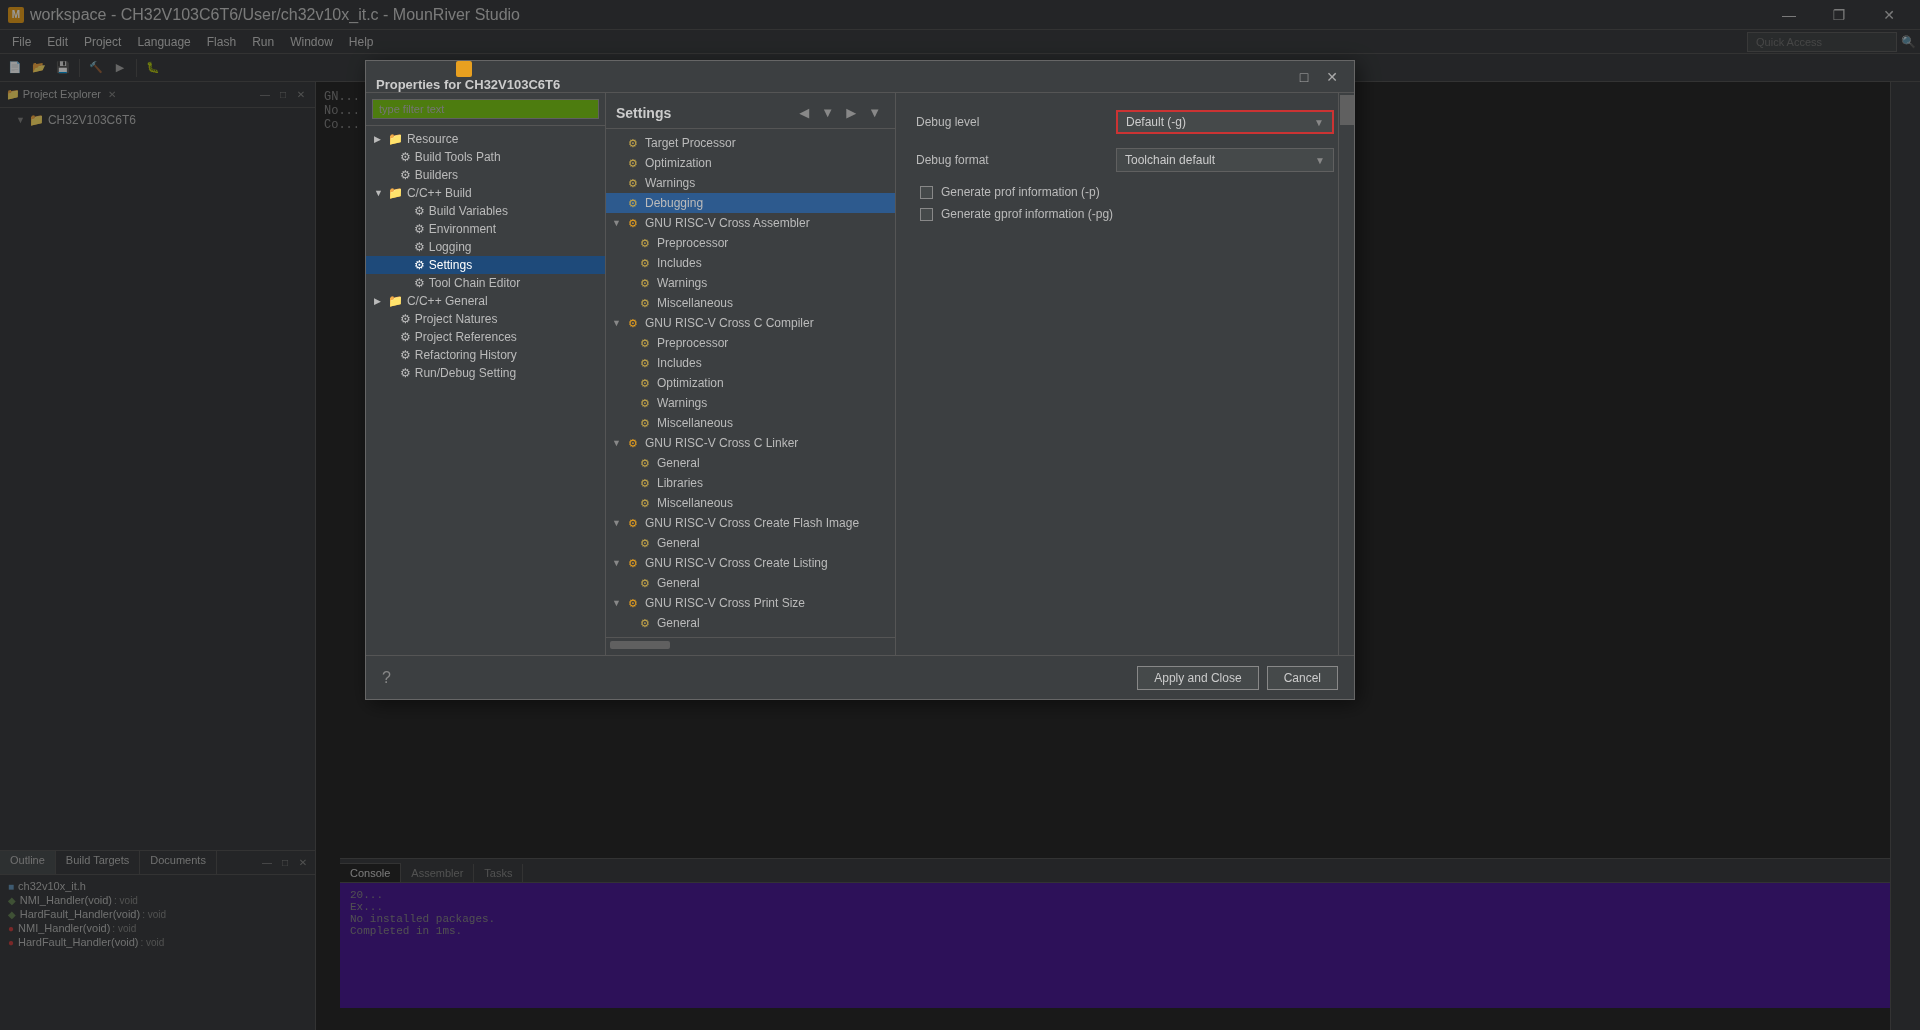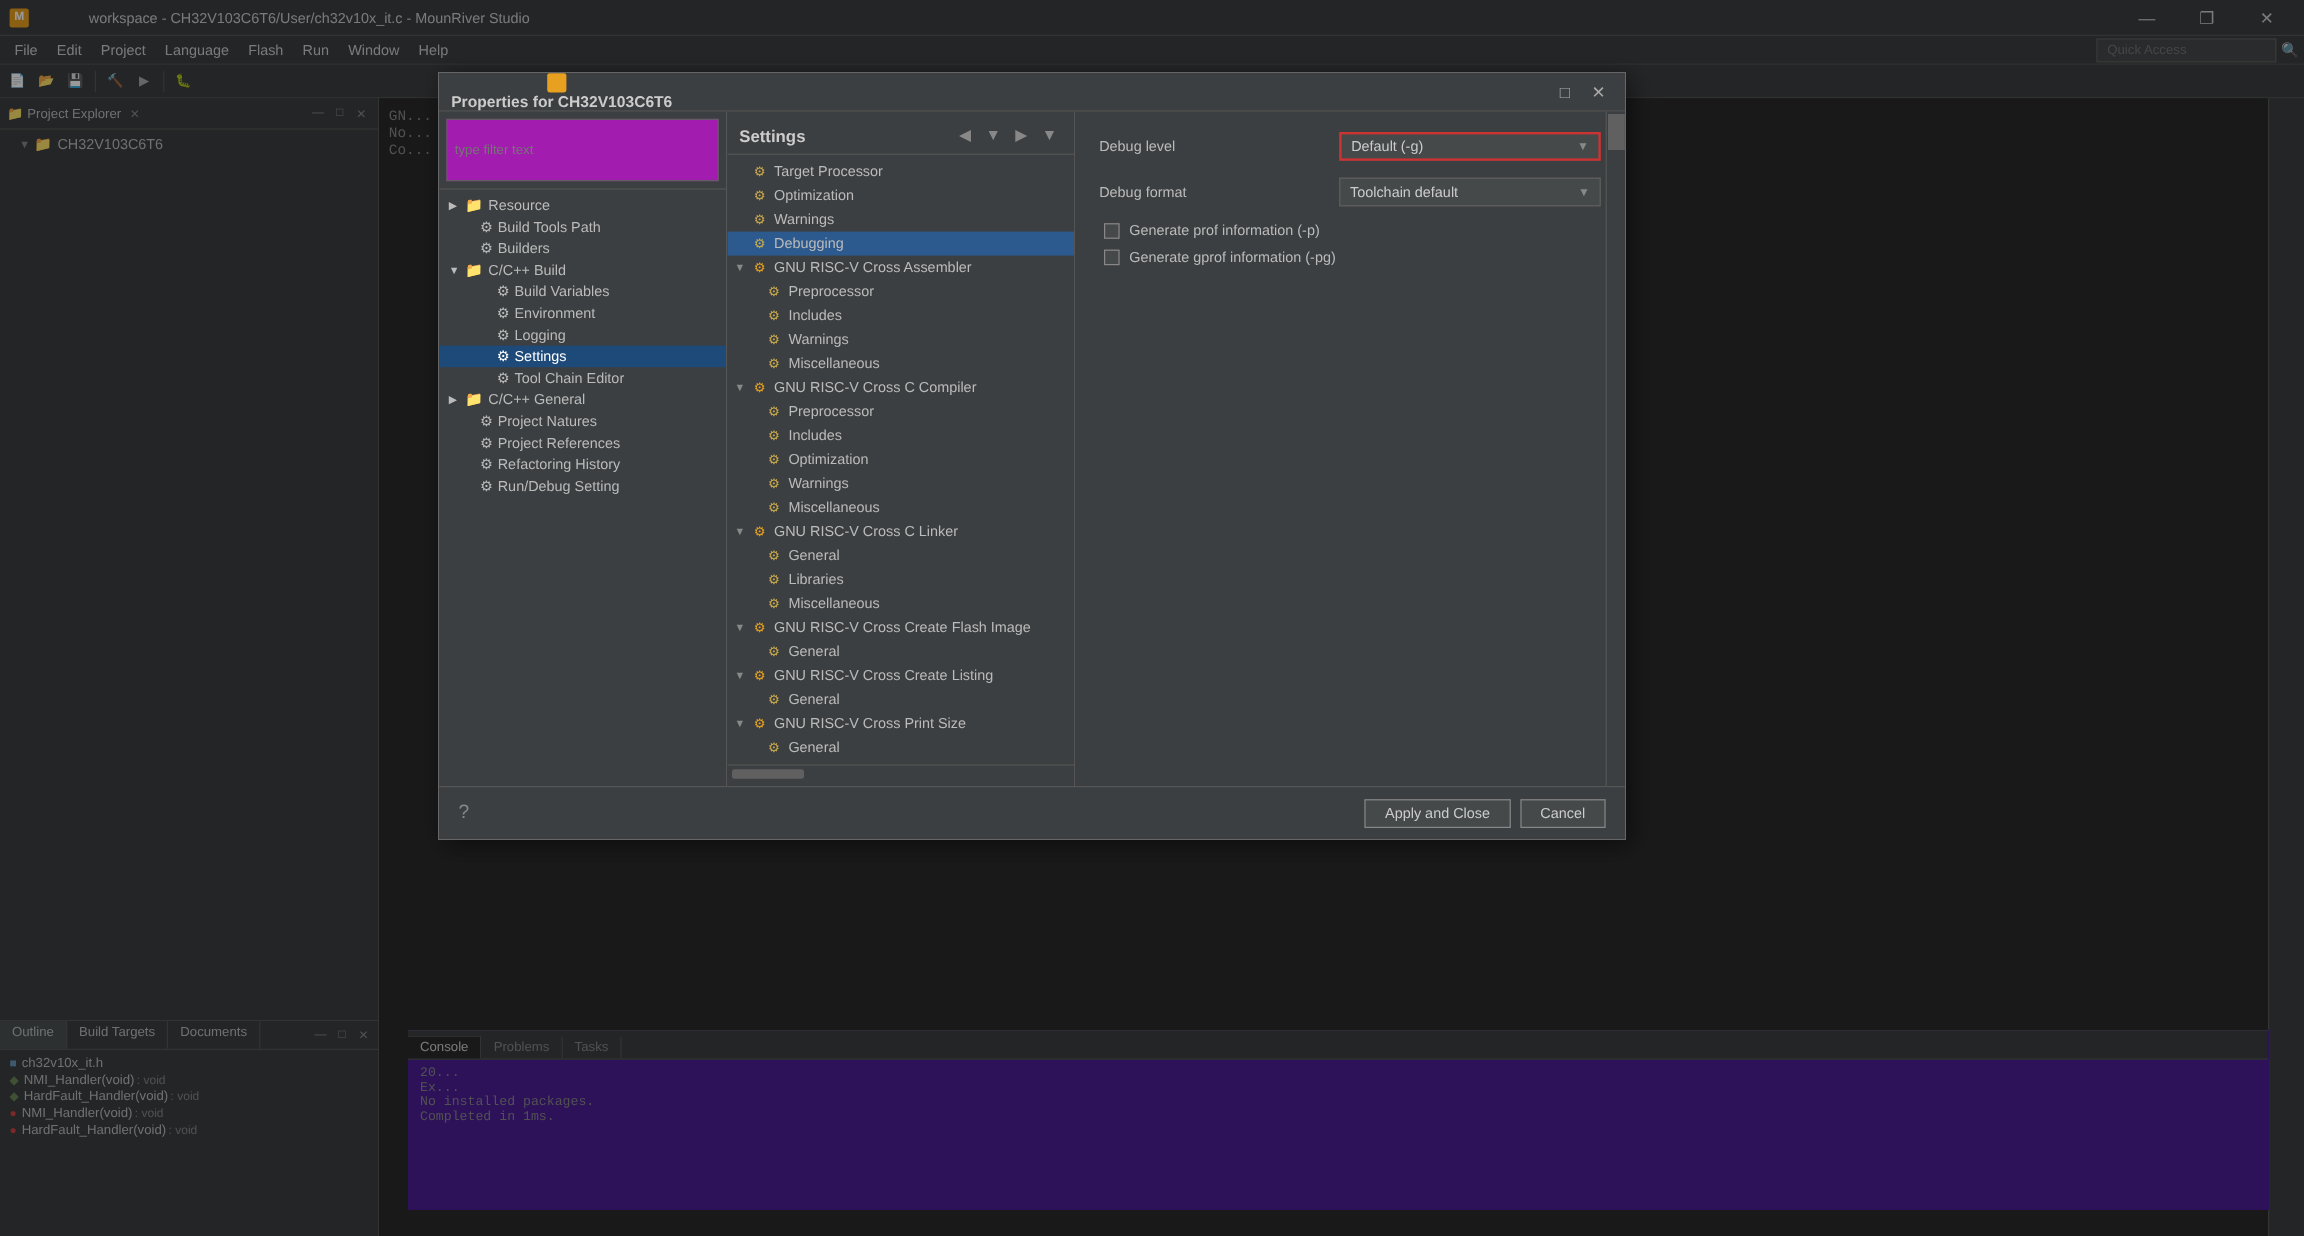--- a/index.html
+++ b/index.html
@@ -28,21 +28,21 @@
       align-items: center;
       gap: 6px;
     }
     .title-icon {
       width: 16px; height: 16px;
       background: #e8a020;
       border-radius: 2px;
       display: flex; align-items: center; justify-content: center;
       font-size: 10px; color: white; font-weight: bold;
     }
-    .title-text { color: #cccccc; font-size: 12px; margin-left: 44px; }
+    .title-text { color: #cccccc; font-size: 16px; }
     .title-controls { display: flex; gap: 4px; }
     .title-btn {
       width: 46px; height: 30px;
       background: transparent;
       border: none;
       color: #cccccc;
       cursor: pointer;
       display: flex; align-items: center; justify-content: center;
       font-size: 14px;
     }
@@ -290,24 +290,24 @@
       background: #3c3f41;
       display: flex;
       flex-direction: column;
     }
     .modal-search {
       padding: 6px;
       border-bottom: 1px solid #555;
     }
     .modal-search input {
       width: 100%;
-      background: #a21caf;
+      background: #4d7c0f;
       border: 1px solid #606060;
       color: #cccccc;
-      padding: 19px 6px;
+      padding: 3px 6px;
       font-size: 11px;
     }
     .nav-tree {
       flex: 1;
       overflow-y: auto;
       padding: 4px 0;
     }
     .nav-item {
       display: flex;
       align-items: center;
@@ -658,21 +658,21 @@
       <div class="editor-content">
         <div>GN...</div>
         <div>No...</div>
         <div>Co...</div>
       </div>
     </div>
 
     <div class="bottom-panel">
       <div class="bottom-panel-tabs">
         <div class="bottom-tab active">Console</div>
-        <div class="bottom-tab">Problems</div>
+        <div class="bottom-tab">Assembler</div>
         <div class="bottom-tab">Tasks</div>
       </div>
       <div class="bottom-content">
         <div>20...</div>
         <div>Ex...</div>
         <div>No installed packages.</div>
         <div>Completed in 1ms.</div>
       </div>
     </div>
   </div>

